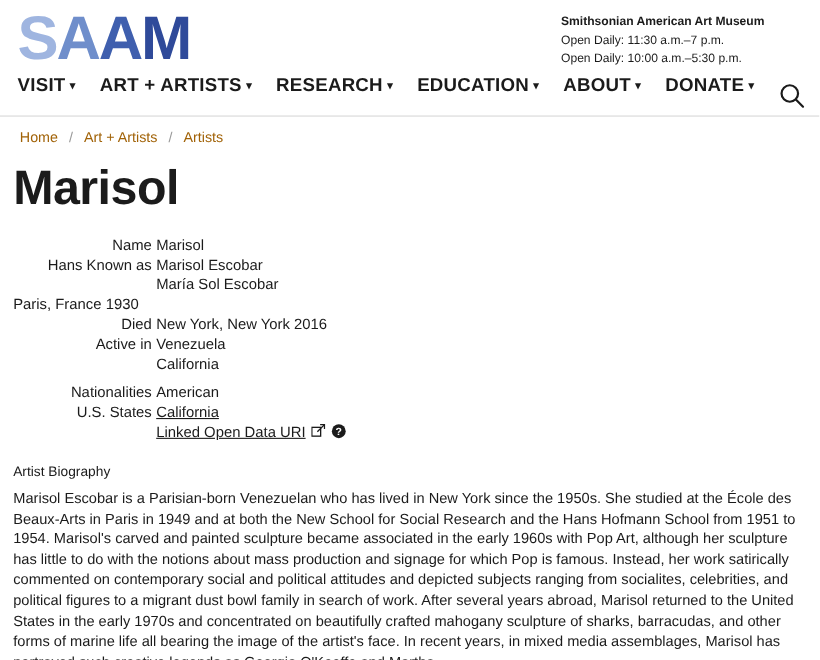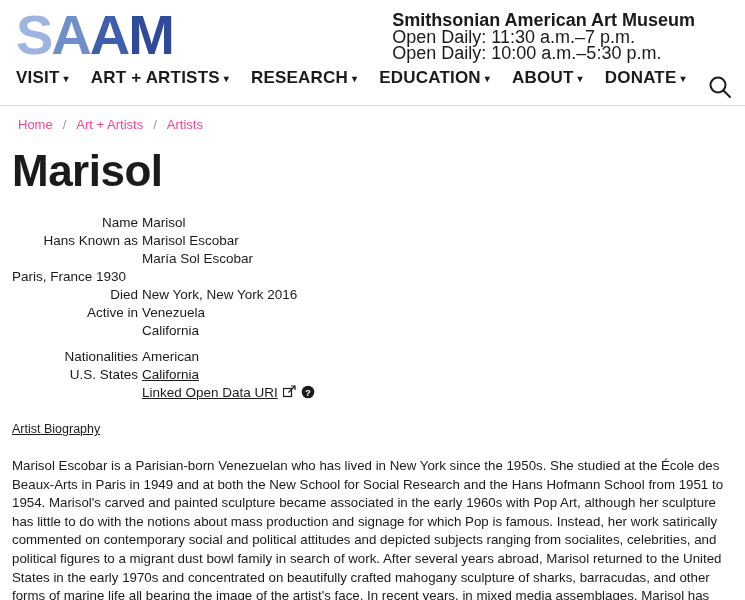--- a/index.html
+++ b/index.html
@@ -23,21 +23,21 @@
   .logo {
     width: 210px;
     height: 62px;
     flex: none;
     margin-left: 6px;
   }
   .museum-info {
     margin-left: auto;
     margin-right: 40px;
     margin-top: 6px;
-    font-size: 18px;
+    font-size: 11px;
     line-height: 16.5px;
     color: #1b1b1b;
   }
   .museum-info .strong { font-weight: bold; }
 
   
   .navbar {
     position: relative;
     border-bottom: 1px solid #d8d8d8;
     height: 38px;
@@ -78,21 +78,21 @@
 
   
   .breadcrumb {
     display: flex;
     align-items: center;
     gap: 10px;
     font-size: 13px;
     padding: 11px 16px 0 18px;
     color: #555;
   }
-  .breadcrumb .crumb { color: #ec4899; cursor: pointer; }
+  .breadcrumb .crumb { color: #a16207; cursor: pointer; }
   .breadcrumb .sep { color: #999; }
 
   
   .title {
     font-size: 44px;
     font-weight: bold;
     padding: 14px 0 6px 12px;
     letter-spacing: -0.5px;
     color: #1b1b1b;
   }
@@ -123,22 +123,21 @@
   .ext-icon { display: inline-block; width: 13px; height: 13px; position: relative; top: 1px; }
   .help-icon { display: inline-block; width: 14px; height: 14px; position: relative; top: 1px; }
 
   
   .bio-wrap {
     padding: 20px 12px 0 12px;
   }
   .bio-heading {
     font-size: 12.5px;
     color: #1b1b1b;
-    margin-bottom: 21px;
-    text-decoration: underline;
+    margin-bottom: 8px;
   }
   .bio-text {
     font-size: 13.3px;
     line-height: 18.6px;
     color: #1b1b1b;
     text-align: left;
   }
 </style>
 </head>
 <body>

